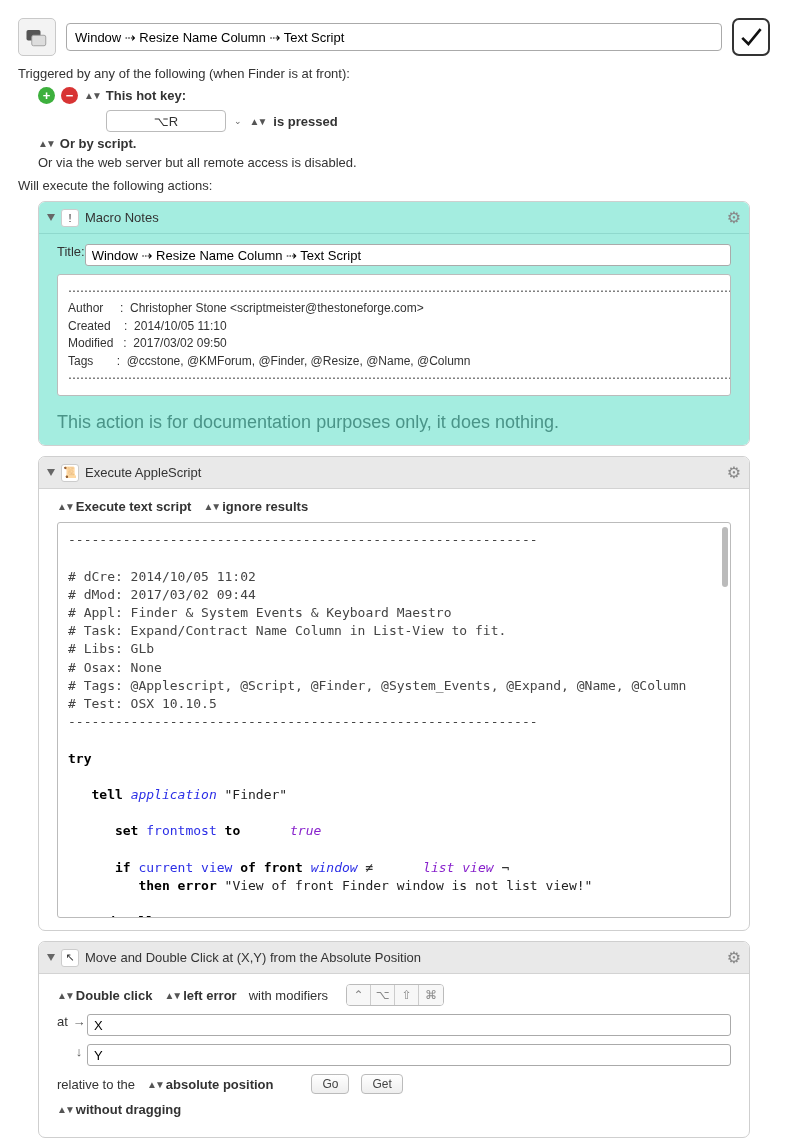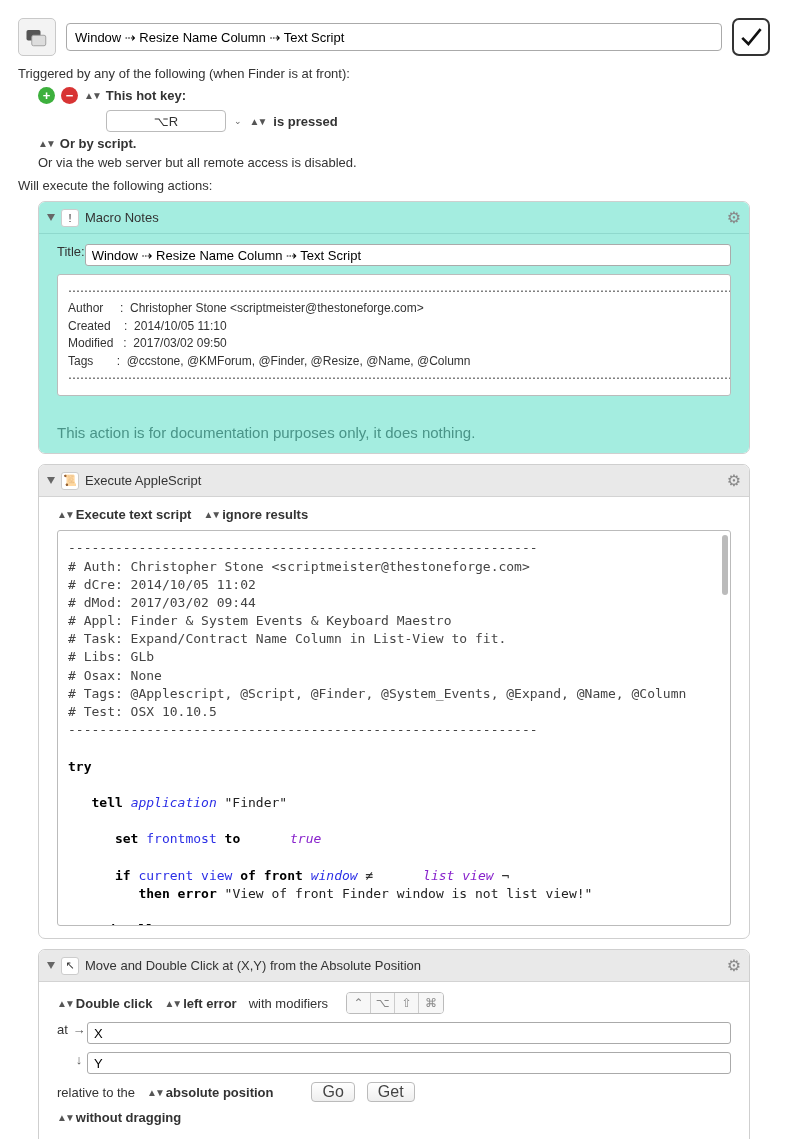--- a/index.html
+++ b/index.html
@@ -31,39 +31,39 @@
 .act-green .act-head { background: #a4ede0; border-bottom: 1px solid #8fd9cd; }
 .disclose { width: 0; height: 0; border-left: 4px solid transparent; border-right: 4px solid transparent; border-top: 7px solid #666; }
 .act-ico { width: 18px; height: 18px; border-radius: 3px; background: #fff; border: 1px solid #ccc; display: inline-flex; align-items: center; justify-content: center; font-size: 11px; }
 .gear { margin-left: auto; color: #888; font-size: 16px; }
 .act-body { padding: 10px 18px 12px; }
 .act-green .act-body { background: #a4ede0; }
 .row-lbl { display: flex; gap: 0; margin-bottom: 8px; }
 .inpt { height: 22px; border: 1px solid #aaa; border-radius: 3px; padding: 0 6px; font-size: 13px; background: #fff; }
 .wide { flex: 1; }
 .cmt-box { border: 1px solid #bbb; border-radius: 3px; background: #fff; padding: 8px 10px; font-size: 12px; line-height: 1.45; white-space: pre; overflow: hidden; }
-.doc-note { color: #4a9488; margin-top: 28px; font-size: 15px; }
+.doc-note { color: #4a9488; margin-top: 16px; font-size: 18px; }
 
 .opt-row { display: flex; align-items: center; gap: 12px; margin-bottom: 8px; }
 .opt { display: inline-flex; align-items: center; gap: 3px; }
 
 .code-box { border: 1px solid #bbb; border-radius: 3px; background: #fff; padding: 8px 10px 8px 10px; font-family: Menlo, Monaco, Consolas, monospace; font-size: 13px; line-height: 1.4; height: 396px; overflow: hidden; position: relative; }
 .code-box .sbar { position: absolute; right: 2px; top: 4px; width: 6px; height: 60px; background: #bbb; border-radius: 3px; }
 .kw { color: #000; font-weight: 700; }
 .appword { color: #2b2ee6; font-style: italic; text-align: right; }
 .varblue { color: #2b2ee6; }
 .purple { color: #8822cc; font-style: italic; margin-left: 42px; }
 .str { color: #222; }
 .cline { color: #444; }
 
 .mod-chips { display: inline-flex; gap: 0; border: 1px solid #bbb; border-radius: 4px; overflow: hidden; margin-left: 6px; }
 .chip { width: 24px; height: 20px; display: inline-flex; align-items: center; justify-content: center; border-right: 1px solid #ccc; font-size: 12px; color: #888; background: #f7f7f7; }
 .chip:last-child { border-right: none; }
 .arrow-lbl { width: 16px; text-align: center; color: #555; }
-.smbtn { height: 20px; border: 1px solid #bbb; border-radius: 4px; background: linear-gradient(#fff,#eee); padding: 0 10px; font-size: 16px; color: #444; }
+.smbtn { height: 20px; border: 1px solid #bbb; border-radius: 4px; background: linear-gradient(#fff,#eee); padding: 0 10px; font-size: 12px; color: #444; }
 </style>
 </head>
 <body>
 
 <div class="hdr">
   <div class="app-icon">
     <svg viewBox="0 0 32 32">
         <rect x="4" y="8" width="16" height="12" rx="2" fill="#555"></rect>
         <rect x="10" y="14" width="16" height="12" rx="2" fill="#ddd" stroke="#999"></rect>
       </svg>
@@ -135,21 +135,21 @@
           <span class="bold">Execute text script</span>
         </span>
       <span class="opt">
           <span class="updown">▲▼</span> 
           <span class="bold">ignore results</span>
         </span>
     </div>
     <div class="code-box">
       <div class="sbar"></div>
 <span class="cline">------------------------------------------------------------</span><br>
-<span class="cline"># Auth: Christopher Stone &lt;scriptmeister@thestoneforge.com&gt;</span><br>
+<br>
 <span class="cline"># dCre: 2014/10/05 11:02</span><br>
 <span class="cline"># dMod: 2017/03/02 09:44</span><br>
 <span class="cline"># Appl: Finder &amp; System Events &amp; Keyboard Maestro</span><br>
 <span class="cline"># Task: Expand/Contract Name Column in List-View to fit.</span><br>
 <span class="cline"># Libs: GLb</span><br>
 <span class="cline"># Osax: None</span><br>
 <span class="cline"># Tags: @Applescript, @Script, @Finder, @System_Events, @Expand, @Name, @Column</span><br>
 <span class="cline"># Test: OSX 10.10.5</span><br>
 <span class="cline">------------------------------------------------------------</span><br>
 <br>

